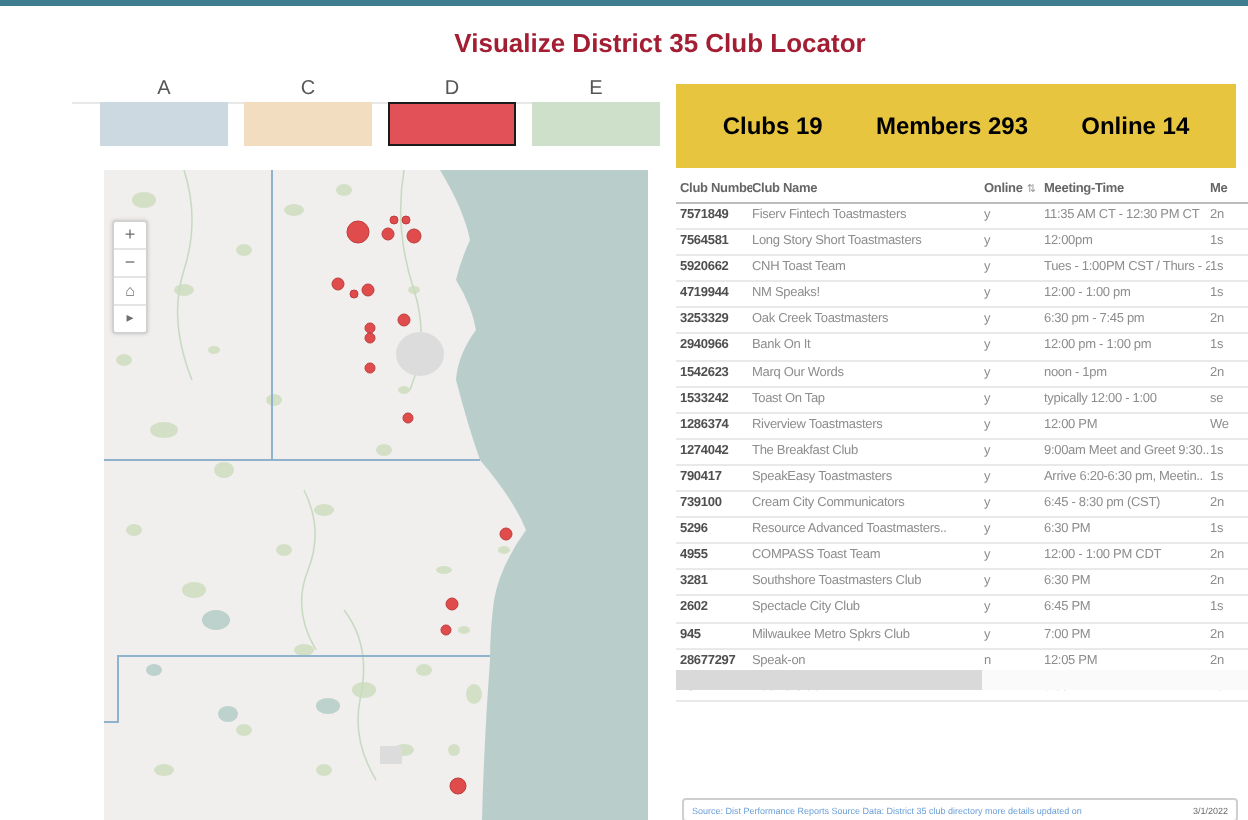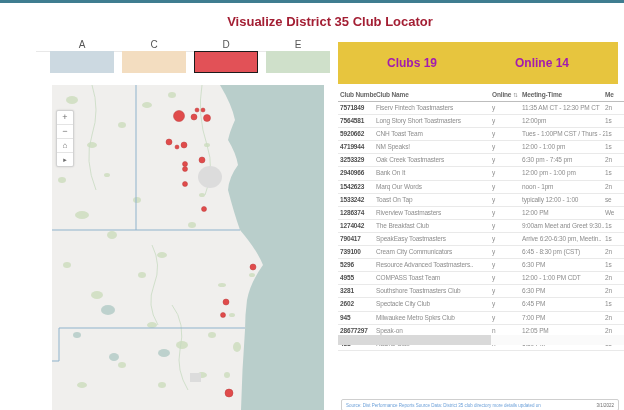--- a/index.html
+++ b/index.html
@@ -23,21 +23,21 @@
   .map svg{display:block;}
   .map-controls{position:absolute;left:56px;top:110px;width:16px;background:#fff;
       border:1px solid #d2d2d2;border-radius:2px;box-shadow:0 0 2px rgba(0,0,0,.15);}
   .map-controls .mbtn{display:block;width:16px;height:13px;line-height:13px;text-align:center;
       font-size:9px;color:#6d6d6d;border-bottom:1px solid #e4e4e4;cursor:pointer;}
   .map-controls .mbtn:last-child{border-bottom:none;font-size:7px;}
   .map-controls .mbtn.home{font-size:8px;}
   
   .banner{position:absolute;left:338px;top:42px;width:280px;height:42px;background:#e7c53e;
       display:flex;align-items:center;justify-content:space-around;padding:0 10px;box-sizing:border-box;}
-  .stat{font-size:12px;font-weight:bold;color:#a21caf;white-space:nowrap;}
+  .stat{font-size:12px;font-weight:bold;color:#000000;white-space:nowrap;}
   
   .table{position:absolute;left:338px;top:88px;width:286px;font-size:6.5px;letter-spacing:-0.15px;}
   .thead{display:flex;height:13px;line-height:13px;border-bottom:1px solid #bdbdbd;color:#666;font-weight:bold;}
   .c{overflow:hidden;white-space:nowrap;flex:0 0 auto;box-sizing:border-box;}
   .c1{width:38px;padding-left:2px;}
   .c2{width:116px;}
   .c3{width:30px;}
   .c4{width:83px;}
   .c5{flex:1 1 auto;min-width:0;}
   .sort{font-size:5.5px;color:#9a9a9a;margin-left:2px;font-weight:normal;}
@@ -175,20 +175,21 @@
 <div class="map-controls">
   <span class="mbtn">+</span>
   <span class="mbtn">−</span>
   <span class="mbtn home">⌂</span>
   <span class="mbtn">▸</span>
 </div>
 
 <div class="banner">
 
 <span class="stat">Clubs 19</span>
+    <span class="stat">Members 293</span>
     <span class="stat">Online 14</span>
   </div>
 
 <div class="table">
   <div class="thead">
     <span class="c c1">Club Number</span>
     <span class="c c2">Club Name</span>
     <span class="c c3"><span>Online</span><span class="sort">⇅</span></span>
     <span class="c c4">Meeting-Time</span>
     <span class="c c5">Me</span>

